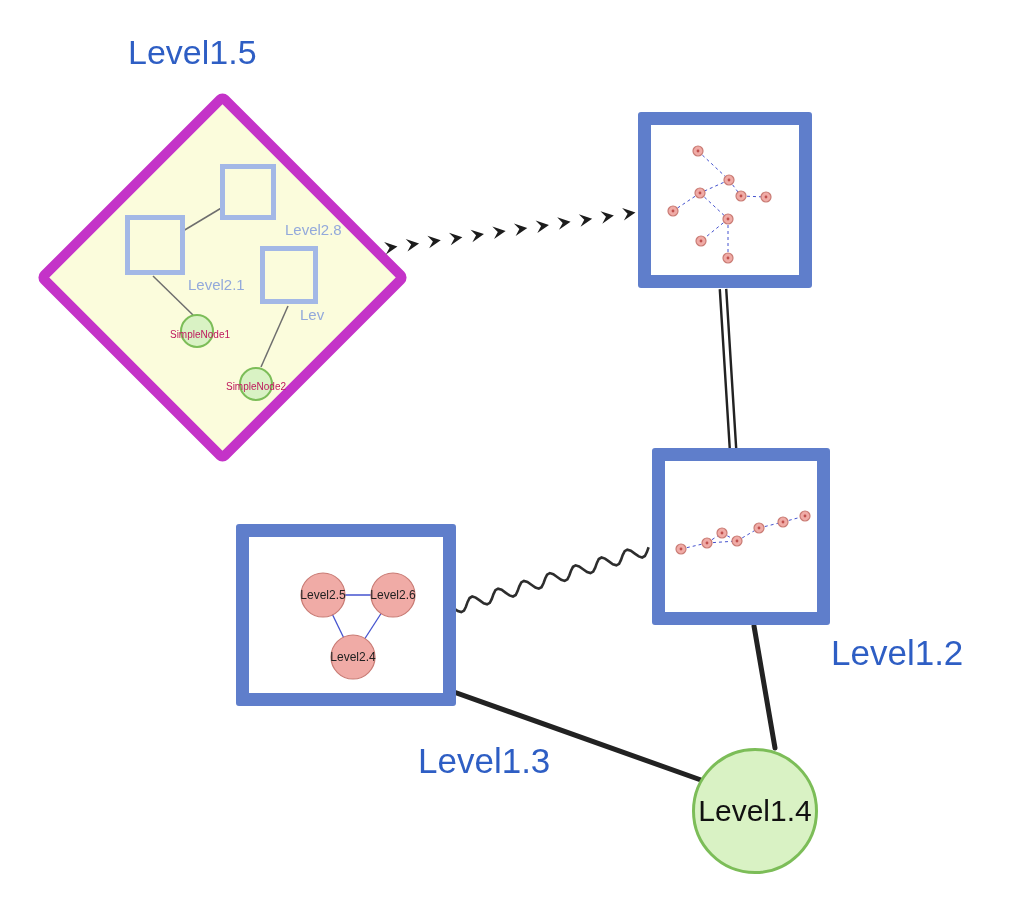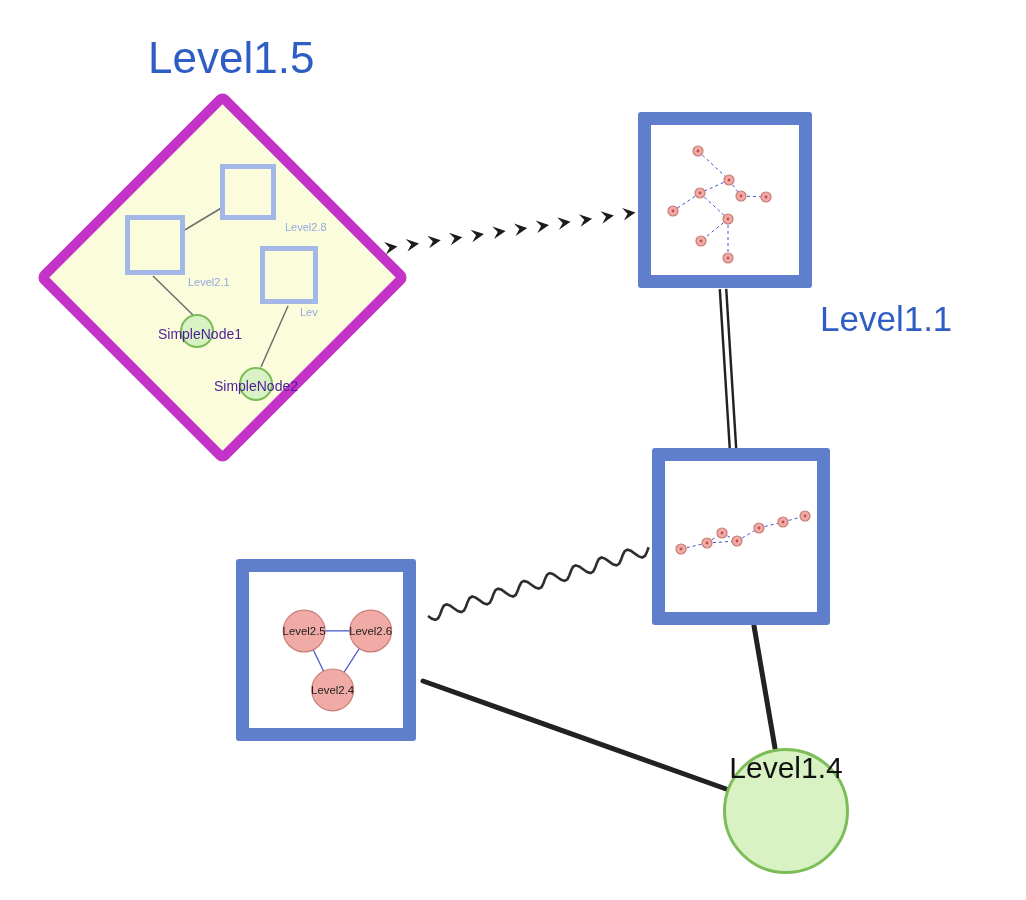--- a/index.html
+++ b/index.html
@@ -6,33 +6,33 @@
   html,body{background:#fff}
   .canvas{position:relative;width:1026px;height:900px;background:#fff;overflow:hidden;
           font-family:"Liberation Sans",sans-serif}
   .canvas>*{position:absolute}
 
   .diamond{left:90px;top:145px;width:265px;height:265px;
            background:var(--diamond-fill);border:10px solid var(--diamond-border);
            transform:rotate(45deg);border-radius:8px}
 
   .gsq{background:var(--diamond-fill);border:5px solid var(--inner-square-border)}
-  .sublabel{font-size:11px;color:var(--sub-label-blue);white-space:nowrap}
+  .sublabel{font-size:15px;color:var(--sub-label-blue);white-space:nowrap}
   .gcircle{width:34px;height:34px;border-radius:50%;
            background:var(--green-fill);border:2px solid var(--green-border)}
-  .nodelabel{font-size:14px;color:#4c1d95;transform:translate(-50%,-50%);white-space:nowrap}
+  .nodelabel{font-size:10px;color:#be185d;transform:translate(-50%,-50%);white-space:nowrap}
 
   .bigbox{background:#fff;border:13px solid var(--node-border-blue);border-radius:3px}
   .bigbox svg{display:block;width:100%;height:100%;overflow:visible}
 
   .biglabel{font-size:35px;color:var(--label-blue);white-space:nowrap}
 
-  .bigcircle{left:723px;top:748px;width:126px;height:126px;border-radius:50%;
+  .bigcircle{left:692px;top:748px;width:126px;height:126px;border-radius:50%;
              background:var(--green-fill);border:3px solid var(--green-border);
-             display:flex;align-items:flex-start;justify-content:center}
+             display:flex;align-items:center;justify-content:center}
   .bigcircle .txt{font-size:30px;color:#111;white-space:nowrap}
 
   .minilabel{font-size:12px;fill:#222222;text-anchor:middle;
              font-family:"Liberation Sans",sans-serif}
 
   #edge-layer{left:0;top:0;pointer-events:none}
 </style>
 </head>
 <body>
 
@@ -126,36 +126,37 @@
           <circle cx="94" cy="67" r="5" fill="#f0aba6" stroke="#c97b74" stroke-width="1.2"></circle>
           <circle cx="94" cy="67" r="1.4" fill="#c0504d"></circle>
           <circle cx="118" cy="61" r="5" fill="#f0aba6" stroke="#c97b74" stroke-width="1.2"></circle>
           <circle cx="118" cy="61" r="1.4" fill="#c0504d"></circle>
           <circle cx="140" cy="55" r="5" fill="#f0aba6" stroke="#c97b74" stroke-width="1.2"></circle>
           <circle cx="140" cy="55" r="1.4" fill="#c0504d"></circle>
         </g>
     </svg>
   </div>
 
-  <div class="bigbox" style="left:236px;top:559px;width:180px;height:182px">
+  <div class="bigbox" style="left:236px;top:524px;width:220px;height:182px">
     <svg viewBox="0 0 162 156">
       <g id="mg3">
           <line x1="58" y1="58" x2="128" y2="58" stroke="#4553cf" stroke-width="1.3"></line>
           <line x1="58" y1="58" x2="88" y2="120" stroke="#4553cf" stroke-width="1.3"></line>
           <line x1="128" y1="58" x2="88" y2="120" stroke="#4553cf" stroke-width="1.3"></line>
           <circle cx="58" cy="58" r="22" fill="#f0aba6" stroke="#c97b74" stroke-width="1.2"></circle>
           <circle cx="128" cy="58" r="22" fill="#f0aba6" stroke="#c97b74" stroke-width="1.2"></circle>
           <circle cx="88" cy="120" r="22" fill="#f0aba6" stroke="#c97b74" stroke-width="1.2"></circle>
         </g>
       <text class="minilabel" x="58" y="62">Level2.5</text>
       <text class="minilabel" x="128" y="62">Level2.6</text>
       <text class="minilabel" x="88" y="124">Level2.4</text>
     </svg>
   </div>
 
   <div class="bigcircle">
     <span class="txt">Level1.4</span>
   </div>
 
-  <div class="biglabel" style="left:148px;top:33px;font-size:44px">Level1.5</div>
-  <div class="biglabel" style="left:820px;top:299px">Level1.1</div>
+  <div class="biglabel" style="left:128px;top:33px;font-size:34px">Level1.5</div>
+  <div class="biglabel" style="left:831px;top:633px">Level1.2</div>
+  <div class="biglabel" style="left:418px;top:741px">Level1.3</div>
 
 </div>
 
 </body></html>

